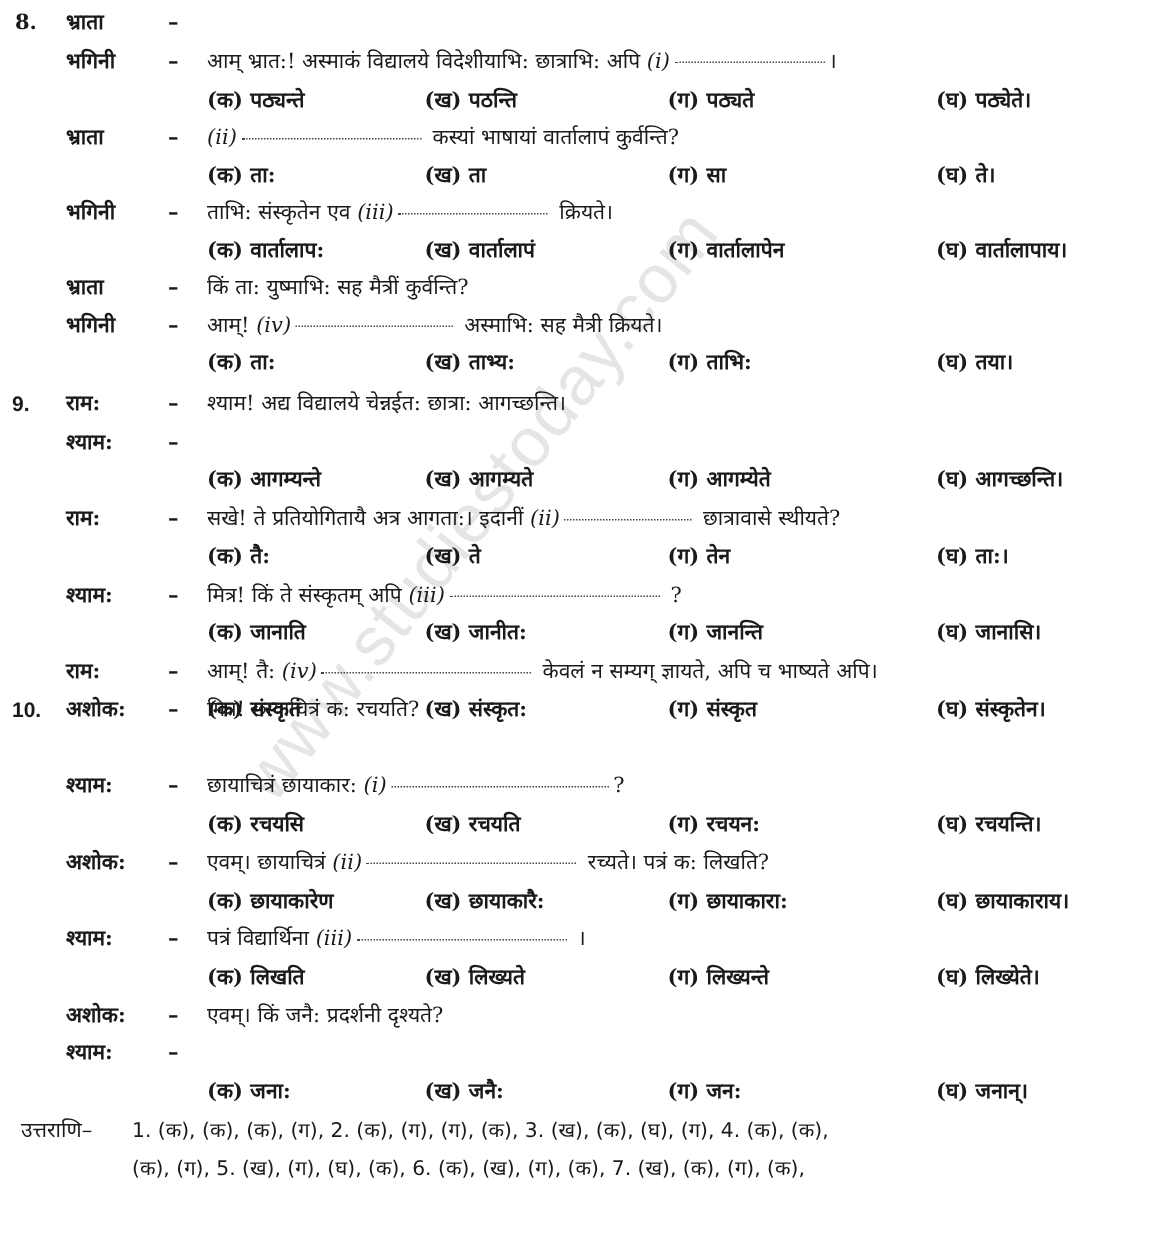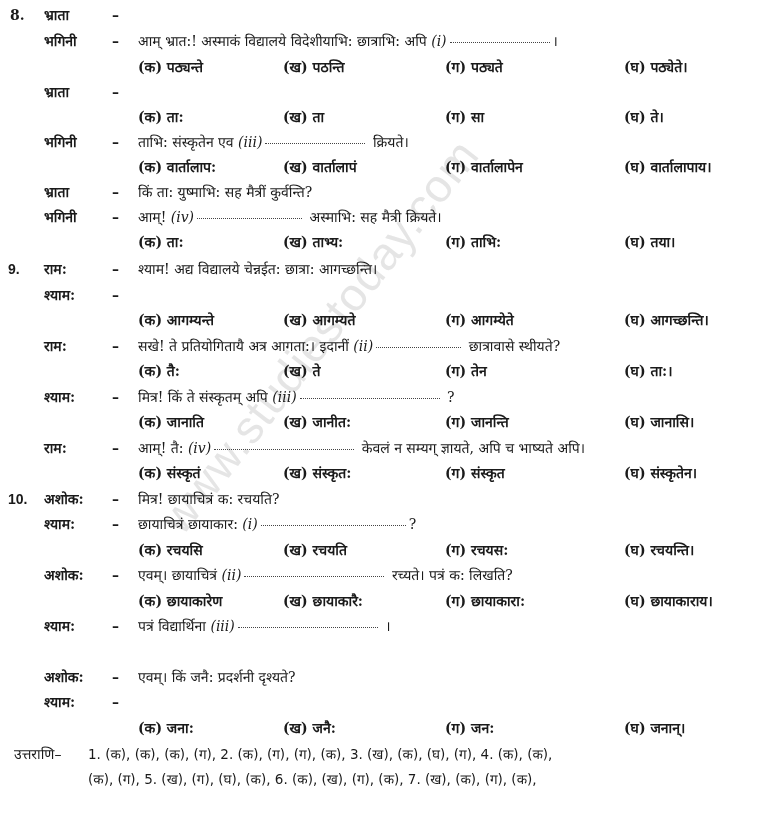--- a/index.html
+++ b/index.html
@@ -50,20 +50,21 @@
   </div>
   <div class="row" style="top:55px">
     <span class="opt c0">(क) पठ्यन्ते</span>
     <span class="opt c1">(ख) पठन्ति</span>
     <span class="opt c2">(ग) पठ्यते</span>
     <span class="opt c3">(घ) पठ्येते।</span>
   </div>
   <div class="row" style="top:80px">
     <span class="speaker">भ्राता</span>
     <span class="dash">–</span>
+    <span class="text"><span class="roman">(ii)</span><span class="blank" style="width:120px"></span> <span>कस्यां भाषायां वार्तालापं कुर्वन्ति?</span></span>
   </div>
   <div class="row" style="top:105px">
     <span class="opt c0">(क) ता:</span>
     <span class="opt c1">(ख) ता</span>
     <span class="opt c2">(ग) सा</span>
     <span class="opt c3">(घ) ते।</span>
   </div>
   <div class="row" style="top:130px">
     <span class="speaker">भगिनी</span>
     <span class="dash">–</span>
@@ -135,53 +136,59 @@
     <span class="dash">–</span>
     <span class="text"><span>आम्! तै:</span> <span class="roman">(iv)</span><span class="blank" style="width:140px"></span> <span>केवलं न सम्यग् ज्ञायते, अपि च भाष्यते अपि।</span></span>
   </div>
   <div class="row" style="top:461px">
     <span class="opt c0">(क) संस्कृतं</span>
     <span class="opt c1">(ख) संस्कृत:</span>
     <span class="opt c2">(ग) संस्कृत</span>
     <span class="opt c3">(घ) संस्कृतेन।</span>
   </div>
 
-  <div class="row" style="top:487px">
+  <div class="row" style="top:461px">
     <span class="num">10.</span>
     <span class="speaker">अशोक:</span>
     <span class="dash">–</span>
     <span class="text"><span>मित्र! छायाचित्रं क: रचयति?</span></span>
   </div>
   <div class="row" style="top:512px">
     <span class="speaker">श्याम:</span>
     <span class="dash">–</span>
     <span class="text"><span>छायाचित्रं छायाकार:</span> <span class="roman">(i)</span><span class="blank" style="width:145px"></span><span>?</span></span>
   </div>
   <div class="row" style="top:538px">
     <span class="opt c0">(क) रचयसि</span>
     <span class="opt c1">(ख) रचयति</span>
-    <span class="opt c2">(ग) रचयस:</span>
+    <span class="opt c2">(ग) रचयन:</span>
     <span class="opt c3">(घ) रचयन्ति।</span>
   </div>
   <div class="row" style="top:563px">
     <span class="speaker">अशोक:</span>
     <span class="dash">–</span>
     <span class="text"><span>एवम्। छायाचित्रं</span> <span class="roman">(ii)</span><span class="blank" style="width:140px"></span> <span>रच्यते। पत्रं क: लिखति?</span></span>
   </div>
   <div class="row" style="top:589px">
     <span class="opt c0">(क) छायाकारेण</span>
     <span class="opt c1">(ख) छायाकारै:</span>
     <span class="opt c2">(ग) छायाकारा:</span>
     <span class="opt c3">(घ) छायाकाराय।</span>
   </div>
   <div class="row" style="top:614px">
     <span class="speaker">श्याम:</span>
     <span class="dash">–</span>
     <span class="text"><span>पत्रं विद्यार्थिना</span> <span class="roman">(iii)</span><span class="blank" style="width:140px"></span> <span>।</span></span>
   </div>
+  <div class="row" style="top:640px">
+    <span class="opt c0">(क) लिखति</span>
+    <span class="opt c1">(ख) लिख्यते</span>
+    <span class="opt c2">(ग) लिख्यन्ते</span>
+    <span class="opt c3">(घ) लिख्येते।</span>
+  </div>
   <div class="row" style="top:665px">
     <span class="speaker">अशोक:</span>
     <span class="dash">–</span>
     <span class="text"><span>एवम्। किं जनै: प्रदर्शनी दृश्यते?</span></span>
   </div>
   <div class="row" style="top:690px">
     <span class="speaker">श्याम:</span>
     <span class="dash">–</span>
   </div>
   <div class="row" style="top:716px">

